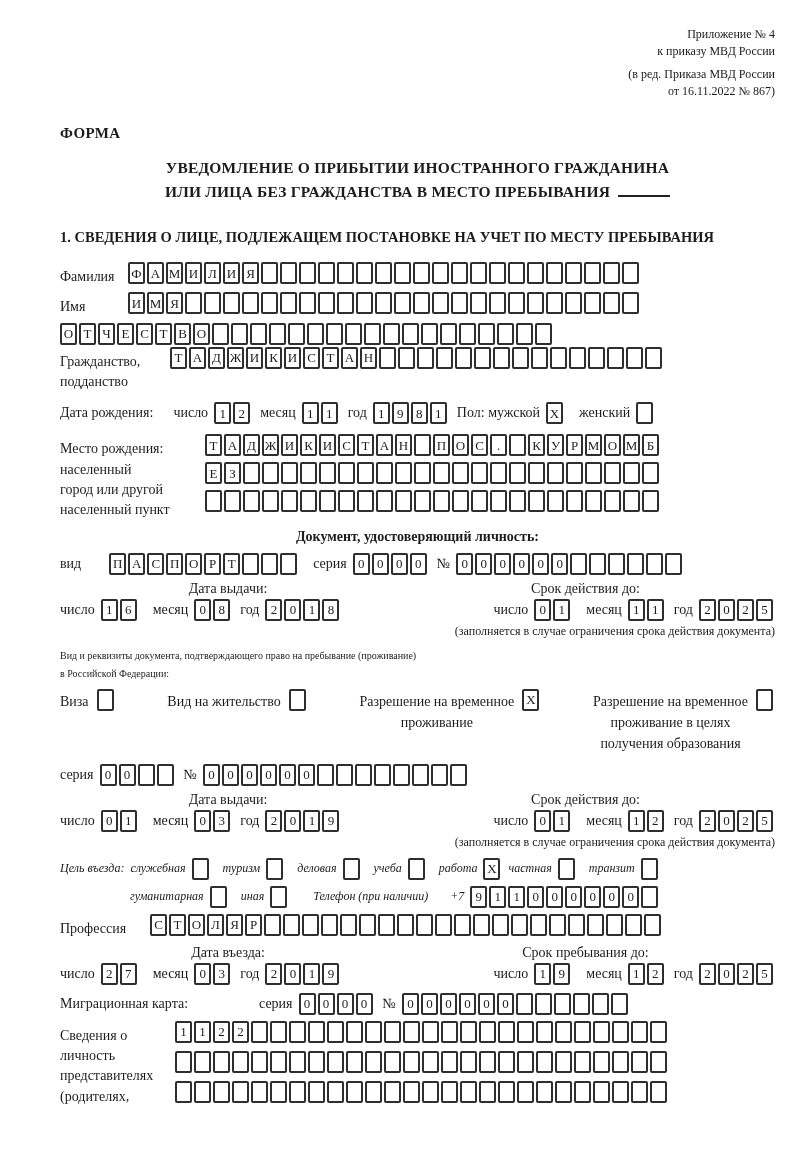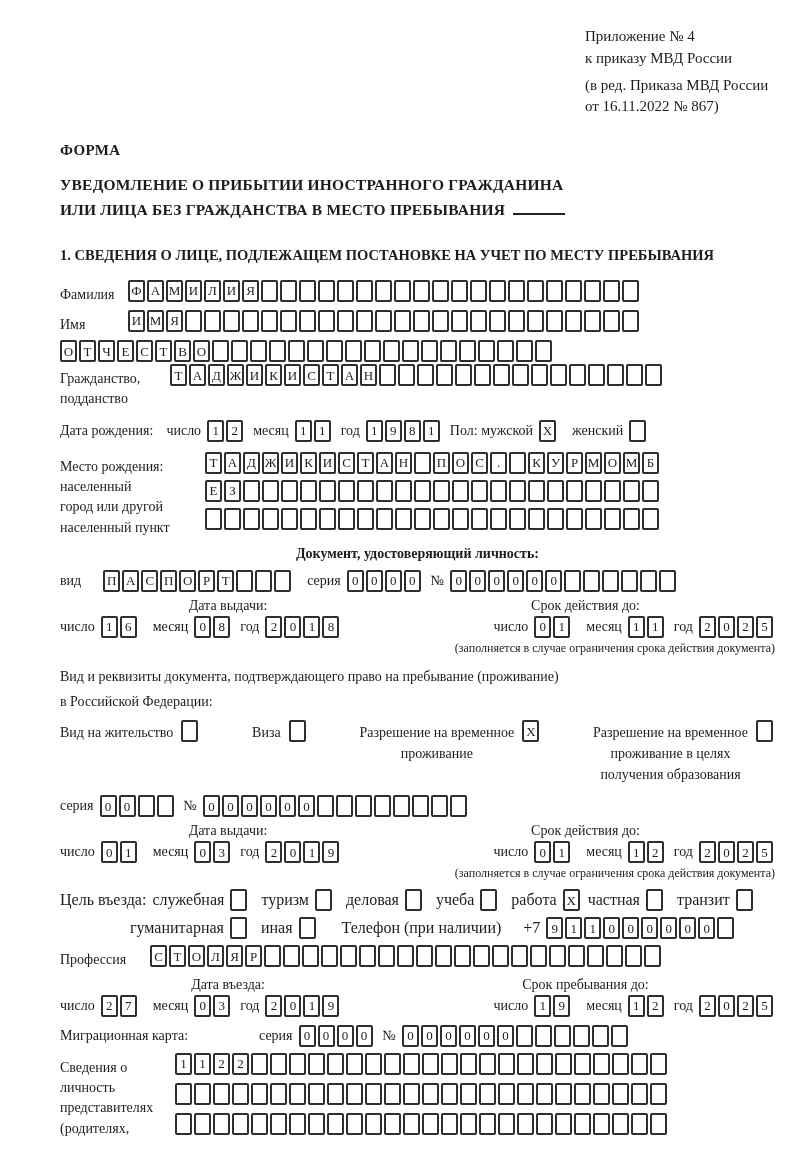--- a/index.html
+++ b/index.html
@@ -5,26 +5,26 @@
   * { margin:0; padding:0; box-sizing:border-box; }
   html, body { background:#ffffff; }
   body {
     width:800px; height:1163px;
     font-family:"Liberation Serif", serif;
     color:#1c1c1c;
     overflow:hidden;
   }
   .page { padding:26px 25px 0 60px; }
 
-  .appendix { margin-left:auto; width:190px; font-size:15px; line-height:1.45; }
+  .appendix { margin-left:auto; width:190px; font-size:12px; line-height:1.45;text-align:right; }
   .appendix .amend { margin-top:5px; }
 
   .forma { text-align:left; font-weight:bold; font-size:15px; padding-right:12px; margin-top:24px; letter-spacing:.4px; }
 
-  .title { font-weight:bold; font-size:15.5px; line-height:1.6; margin-top:14px; letter-spacing:.2px; }
+  .title { text-align:center; font-weight:bold; font-size:15.5px; line-height:1.6; margin-top:14px; letter-spacing:.2px; }
   .title-underline { display:inline-block; width:52px; border-bottom:2px solid #222; height:13px; margin-left:8px; }
 
   .sec-heading { font-weight:bold; font-size:14.5px; margin-top:24px; margin-bottom:16px; }
 
   .row { display:flex; align-items:flex-start; margin-bottom:5px; }
   .lbl { font-size:14px; line-height:1.45; padding-top:5px; flex:0 0 auto; }
   .w68 { width:68px; } .w110 { width:110px; } .w145 { width:145px; } .w115 { width:115px; } .w160 { width:163px; }
 
   .cells { display:flex; flex:0 0 auto; }
   .cell {
@@ -43,29 +43,29 @@
 
   .dochead { text-align:center; font-weight:bold; font-size:14px; margin:8px 0 8px 0; }
 
   .daterow { display:flex; margin-top:6px; }
   .datecol { }
   .datecol.left { width:47%; }
   .datecol.right { width:53%; }
   .datehead { font-size:14px; text-align:center; margin-bottom:2px; }
   .note { font-size:12px; text-align:right; margin-top:3px; }
 
-  .plain { font-size:14px; line-height:1.8; }
+  .plain { font-size:10px; line-height:1.8; }
 
   .res-row { display:flex; justify-content:space-between; margin-top:4px; margin-bottom:10px; }
   .opt { display:flex; align-items:flex-start; }
   .opt .olabel { font-size:14px; line-height:1.5; padding-top:4px; text-align:center; }
   .opt .cells { margin-left:8px; margin-top:2px; }
 
   .purpose-row { display:flex; align-items:center; margin-bottom:6px; flex-wrap:nowrap; }
-  .purpose-row .plbl { font-size:16px; margin-right:6px; flex:0 0 auto; }
+  .purpose-row .plbl { font-size:12px; margin-right:6px; flex:0 0 auto;font-style:italic; }
   .purpose-row .cells { margin-right:12px; }
   .indent70 { padding-left:70px; }
 </style>
 </head>
 <body>
 
 <div class="page">
 
   <div class="appendix">
     <div>Приложение № 4</div>
@@ -209,21 +209,21 @@
         <span class="cell"></span>
         <span class="cell"></span>
         <span class="cell"></span>
         <span class="cell"></span>
         <span class="cell"></span>
         <span class="cell"></span>
       </div>
   </div>
 
   <div class="row inline" style="margin-bottom:10px;">
-    <span class="dlbl" style="margin-right:13px;">Дата рождения:</span>
+    <span class="dlbl" style="margin-right:20px;">Дата рождения:</span>
     <span class="dlbl">число</span>
     <span class="cells">
         <span class="cell">1</span>
         <span class="cell">2</span>
       </span>
     <span class="dlbl gap8">месяц</span>
     <span class="cells">
         <span class="cell">1</span>
         <span class="cell">1</span>
       </span>
@@ -329,21 +329,21 @@
           <span class="cell"></span>
           <span class="cell"></span>
           <span class="cell"></span>
         </div>
     </div>
   </div>
 
   <div class="dochead">Документ, удостоверяющий личность:</div>
 
   <div class="row inline">
-    <span class="dlbl" style="margin-right:22px;">вид</span>
+    <span class="dlbl" style="margin-right:28px;">вид</span>
     <span class="cells">
         <span class="cell">П</span>
         <span class="cell">А</span>
         <span class="cell">С</span>
         <span class="cell">П</span>
         <span class="cell">О</span>
         <span class="cell">Р</span>
         <span class="cell">Т</span>
         <span class="cell"></span>
         <span class="cell"></span>
@@ -421,27 +421,27 @@
     </div>
   </div>
 
   <div class="plain" style="margin-top:8px;">
     <div>Вид и реквизиты документа, подтверждающего право на пребывание (проживание)</div>
     <div>в Российской Федерации:</div>
   </div>
 
   <div class="res-row">
     <div class="opt">
+      <div class="olabel">Виза</div>
+      <div class="cells">
+          <span class="cell"></span>
+        </div>
+    </div>
+    <div class="opt">
       <div class="olabel">Вид на жительство</div>
-      <div class="cells">
-          <span class="cell"></span>
-        </div>
-    </div>
-    <div class="opt">
-      <div class="olabel">Виза</div>
       <div class="cells">
           <span class="cell"></span>
         </div>
     </div>
     <div class="opt">
       <div class="olabel">
         <div>Разрешение на временное</div>
         <div>проживание</div>
       </div>
       <div class="cells">

